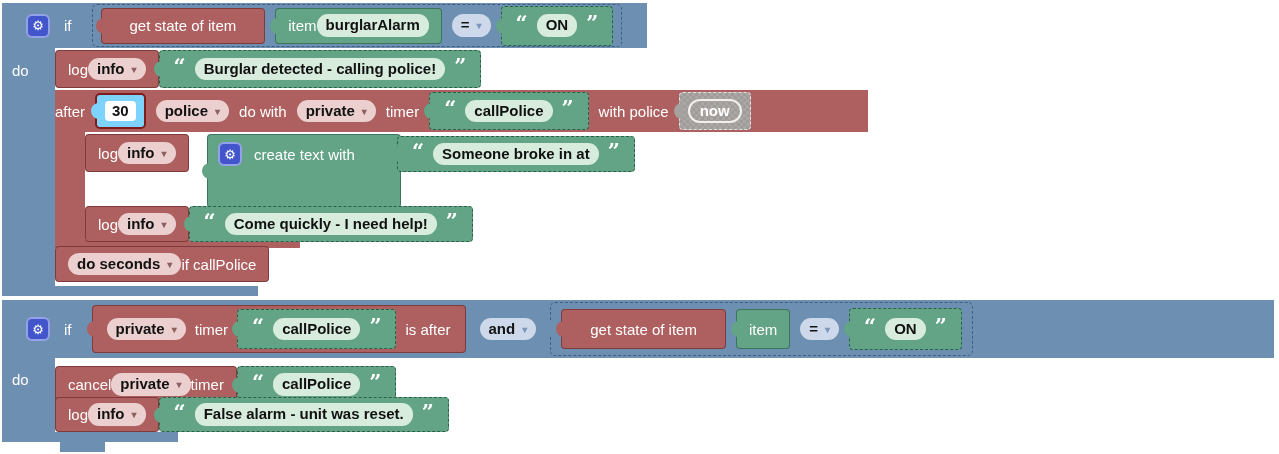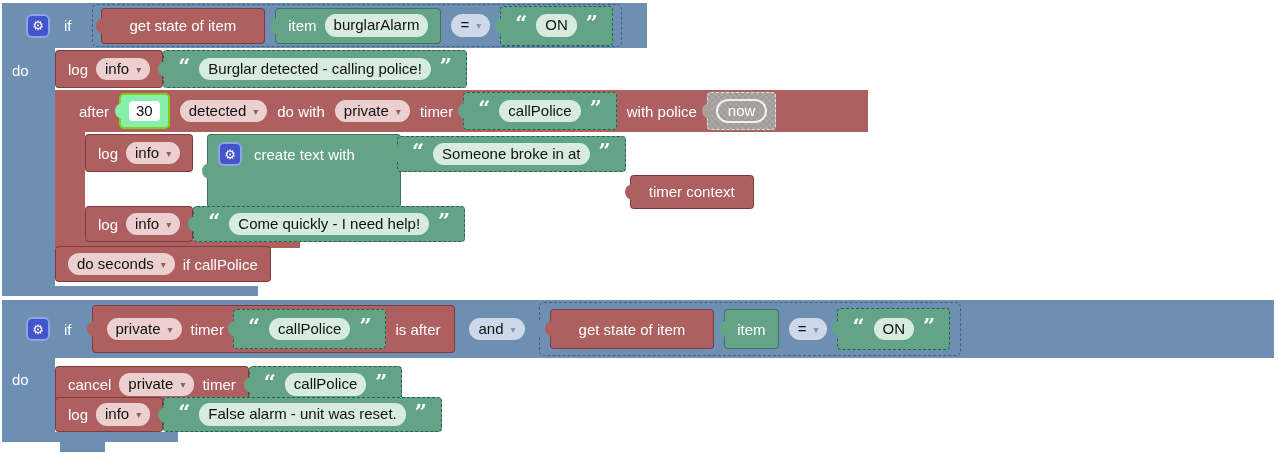--- a/index.html
+++ b/index.html
@@ -8,26 +8,26 @@
   .abs{position:absolute;}
   .flex{display:flex;align-items:center;}
   .blk{display:inline-flex;align-items:center;position:relative;border-radius:4px;
        box-sizing:border-box;}
   
   .blue-shape{background:#6d8fb1;}
   .cmp{background:#6d8fb1;border:1px dashed rgba(10,40,70,.45);border-radius:5px;}
   .red{background:#ae5f5f;border:1px solid rgba(90,30,30,.55);}
   .green{background:#64a486;border:1px solid rgba(20,70,50,.5);}
   .green.shadow{border:1px dashed rgba(10,60,40,.65);}
-  .math{background:#86efac;border:2px solid #84cc16;border-radius:5px;}
+  .math{background:#7dd3fc;border:2px solid #7f1d1d;border-radius:5px;}
   .grey{background:repeating-conic-gradient(#a09c99 0% 25%,#aba7a4 0% 50%) 0 0/6px 6px;
         border:1px dashed rgba(255,255,255,.7);}
   
   .fld{display:inline-flex;align-items:center;border-radius:11px;color:#111;
-       padding:2px 9px;line-height:1.25;white-space:nowrap;}
+       padding:2px 9px;line-height:1.25;white-space:nowrap;font-weight:bold;}
   .fld .arr{font-size:10px;margin-left:7px;position:relative;top:1px;}
   .fld-pink{background:#ecd0d0;}  .fld-pink .arr{color:#8d5f5f;}
   .fld-blue{background:#cdd9eb;border-radius:12px;} .fld-blue .arr{color:#7d97bb;}
   .fld-green{background:#d7ecdd;}
   .fld-white{background:#fff;border-radius:4px;padding:1px 7px;color:#111;}
   .fld-ghost{background:transparent;border:2px solid #f2efee;border-radius:12px;
              color:#fff;padding:1px 10px;}
   .lbl{white-space:nowrap;}
   .q{font-family:"DejaVu Serif",serif;font-weight:bold;font-size:21px;line-height:0;
      position:relative;top:-3px;white-space:nowrap;}
@@ -42,35 +42,35 @@
   
   .shape1{left:2px;top:3px;width:645px;height:293px;
     clip-path:polygon(0 0,645px 0,645px 45px,53px 45px,53px 283px,256px 283px,256px 293px,0 293px);}
   .shape2{left:2px;top:300px;width:1272px;height:152px;
     clip-path:polygon(0 0,1272px 0,1272px 58px,53px 58px,53px 132px,176px 132px,176px 142px,103px 142px,103px 152px,58px 152px,58px 142px,0 142px);}
   .shape-after{left:55px;top:90px;width:813px;height:158px;background:#ae5f5f;
     clip-path:polygon(0 0,813px 0,813px 42px,30px 42px,30px 150px,245px 150px,245px 158px,0 158px);}
   
   .r1h{left:2px;top:3px;width:645px;height:45px;padding-left:24px;box-sizing:border-box;}
   .r1a{left:55px;top:50px;height:38px;}
-  .rafter{left:55px;top:90px;width:813px;height:42px;padding-left:24px;box-sizing:border-box;gap:10px;}
+  .rafter{left:55px;top:90px;width:813px;height:42px;padding-left:0;box-sizing:border-box;gap:10px;}
   .r1c{left:85px;top:134px;height:38px;}
   .create-blk{left:207px;top:134px;width:192px;height:72px;border-radius:4px;}
   .qsomeone{left:397px;top:136px;height:36px;}
   .timerctx{left:397px;top:172px;height:34px;padding:0 18px;}
   .r1d{left:85px;top:206px;height:36px;}
   .r1e{left:55px;top:246px;height:36px;}
   .r2h{left:2px;top:300px;width:1272px;height:58px;padding-left:24px;box-sizing:border-box;}
   .r2a{left:55px;top:360px;height:37px;}
   .r2b{left:55px;top:397px;height:35px;}
   .dolbl1{left:12px;top:62px;}
   .dolbl2{left:12px;top:371px;}
   .h38{height:38px;} .h36{height:36px;} .h40{height:40px;} .h42{height:42px;}
   .h48{height:48px;} .h54{height:54px;} .h35{height:35px;} .h37{height:37px;margin-top:12px;}
-  .pad{padding:0 12px;gap:8px;} .padw{padding:0 14px;gap:9px;}
+  .pad{padding:0 12px;gap:0;} .padw{padding:0 14px;gap:9px;}
   .ctr{justify-content:center;}
 </style>
 </head>
 <body>
 
 <div class="canvas">
 
   
   <div class="abs blue-shape shape1"></div>
   <div class="abs shape-after"></div>
@@ -127,21 +127,21 @@
 
   
   <div class="abs flex rafter">
     <span class="lbl">after</span>
     <div class="blk math vtab ctr" style="height:36px;padding:0 8px">
       <span class="fld fld-white">
           <span>30</span>
         </span>
     </div>
     <span class="fld fld-pink">
-      <span>detected</span>
+      <span>police</span>
       <span class="arr">▾</span>
     </span>
     <span class="lbl">do with</span>
     <span class="fld fld-pink">
       <span>private</span>
       <span class="arr">▾</span>
     </span>
     <span class="lbl">timer</span>
     <div class="blk green shadow vtab h38 padw">
       <span class="q">“</span>
@@ -176,23 +176,20 @@
       <span class="lbl">create text with</span>
     </div>
   </div>
   <div class="abs blk green shadow vtab qsomeone padw">
     <span class="q">“</span>
     <span class="fld fld-green">
         <span>Someone broke in at</span>
       </span>
     <span class="q">”</span>
   </div>
-  <div class="abs blk red vtab timerctx">
-    <span class="lbl">timer context</span>
-  </div>
 
   
   <div class="abs flex r1d">
     <div class="blk red h36 pad">
       <span class="lbl">log</span>
       <span class="fld fld-pink">
         <span>info</span>
         <span class="arr">▾</span>
       </span>
     </div>

